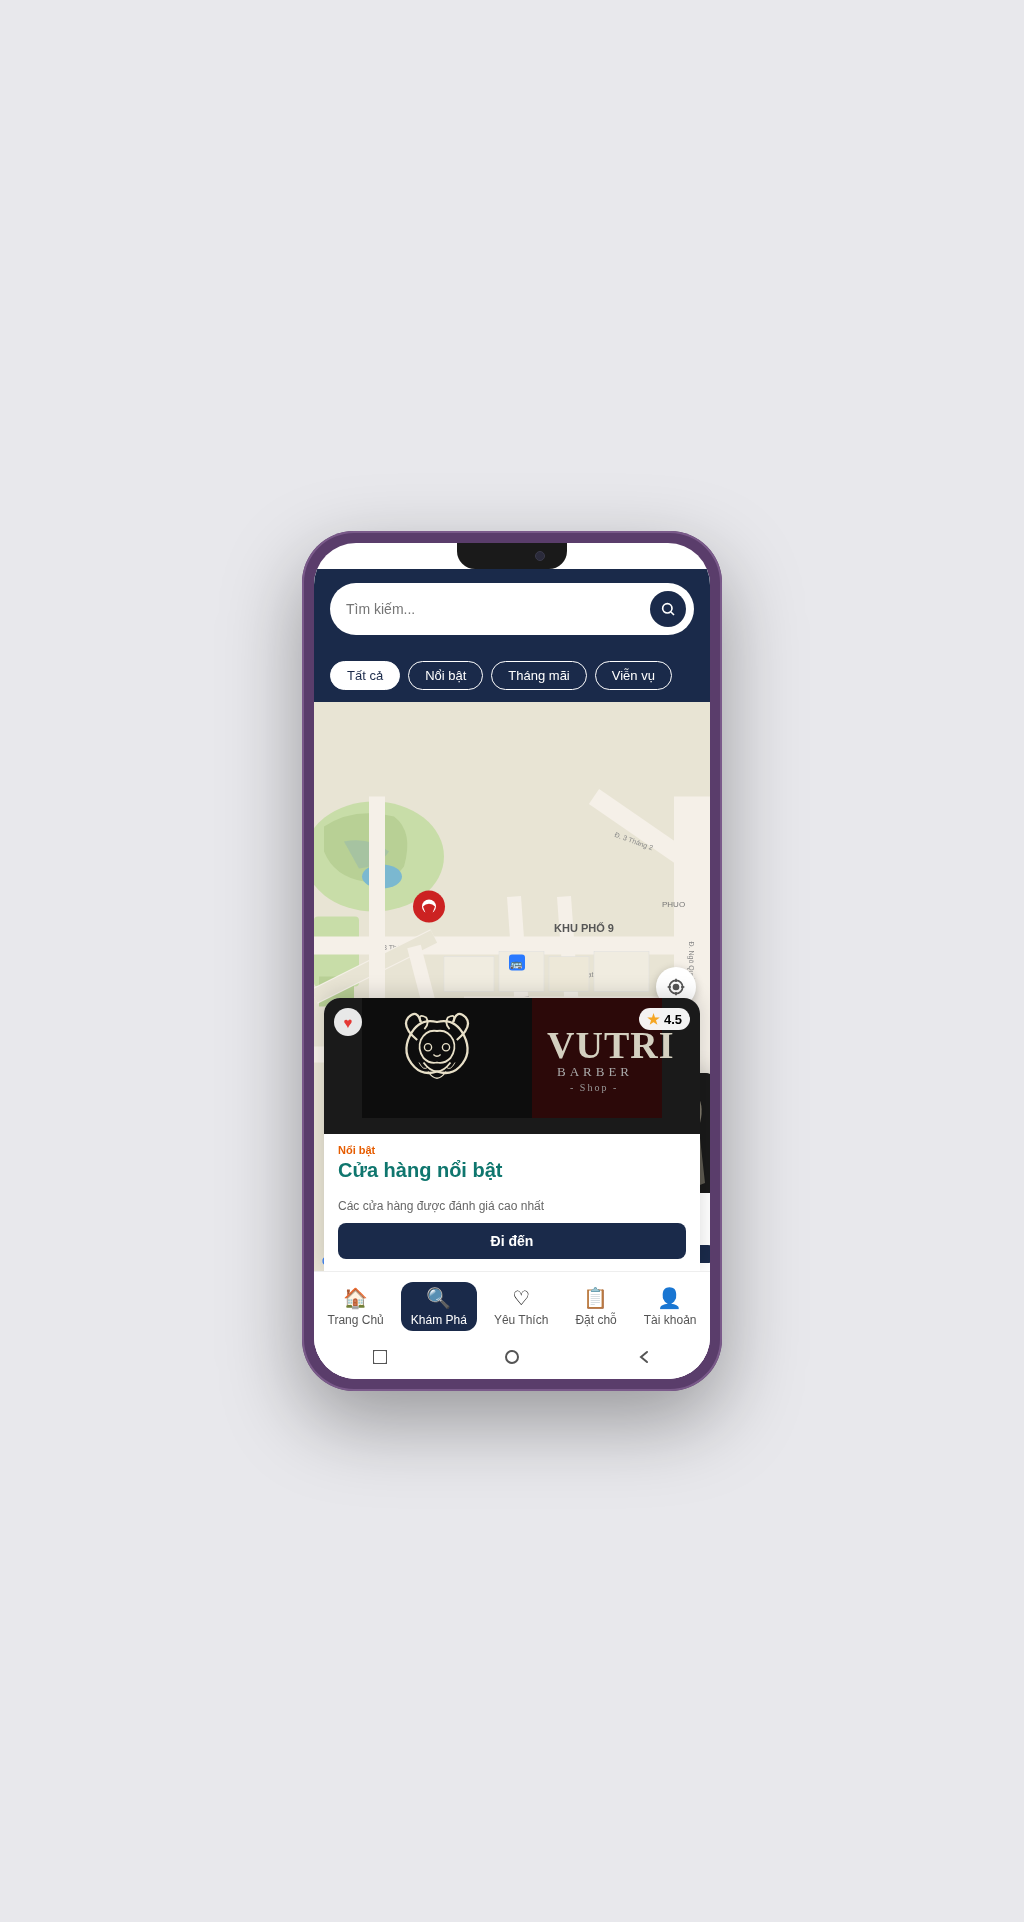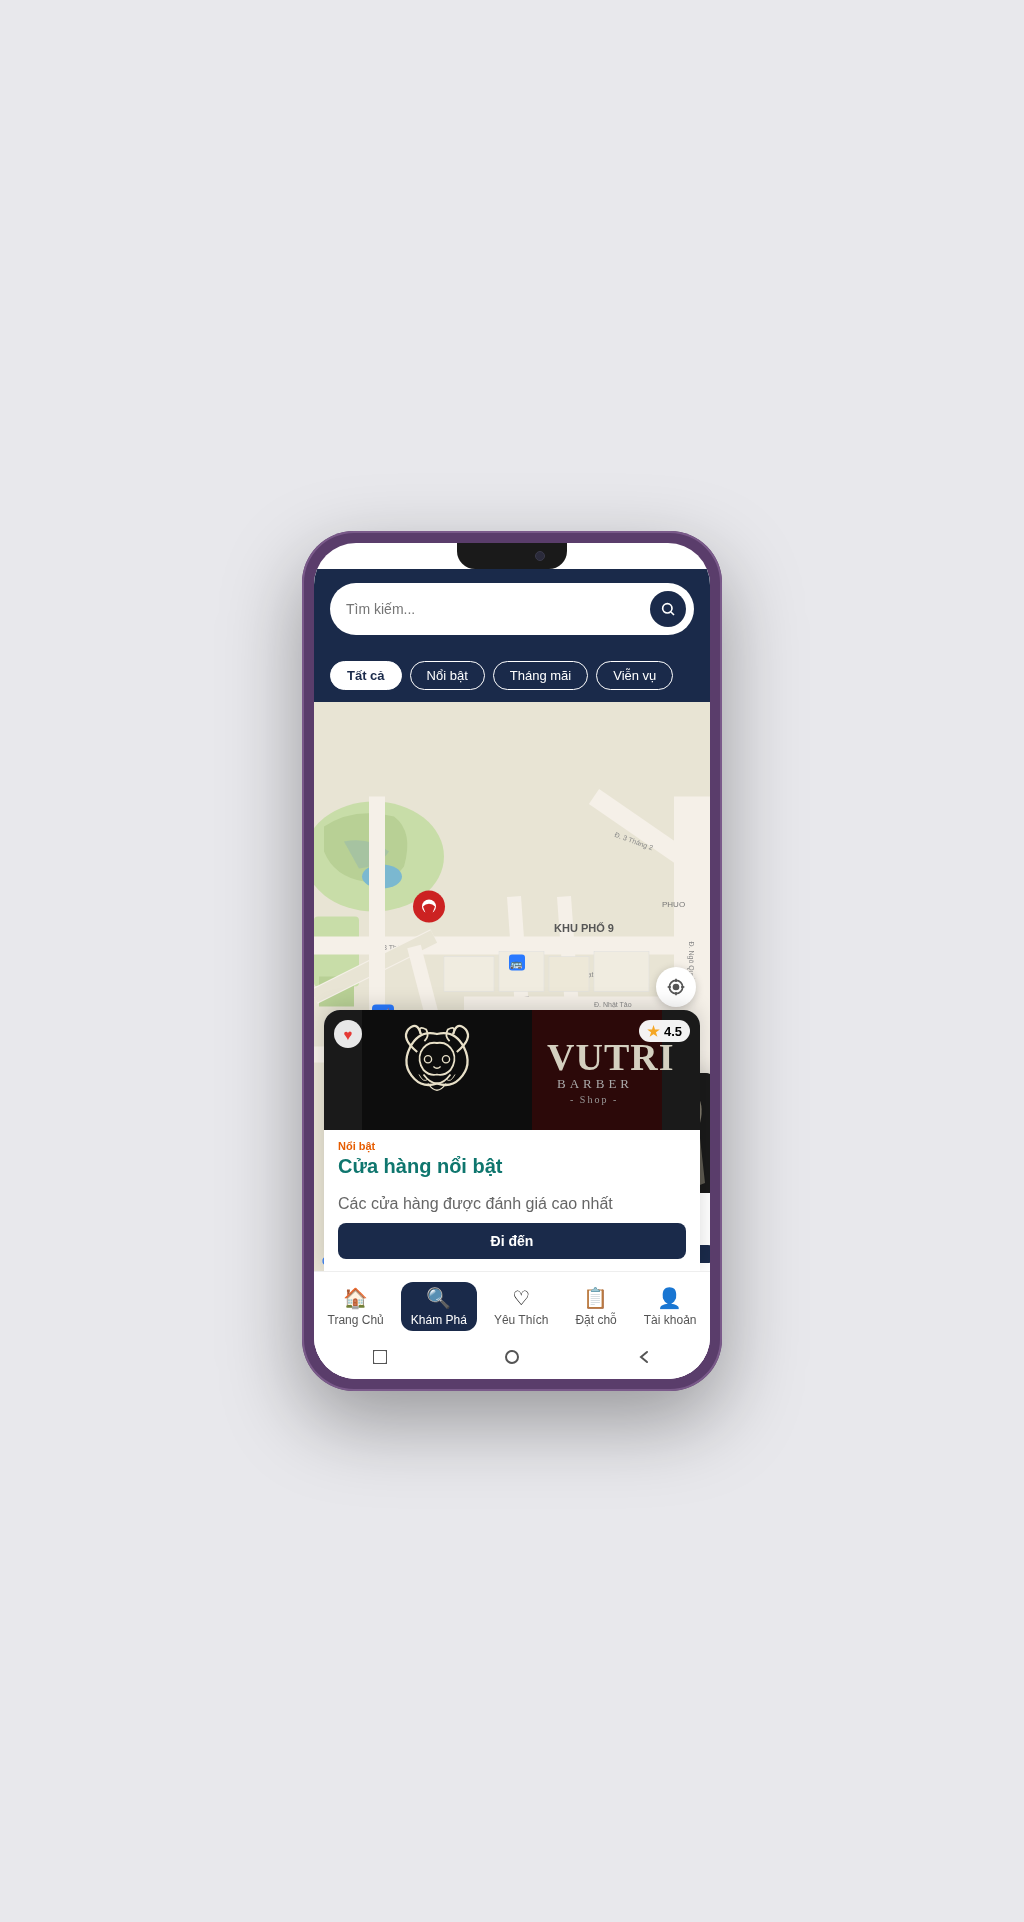--- a/index.html
+++ b/index.html
@@ -114,21 +114,21 @@
       color: #fff;
       font-size: 13px;
       font-weight: 500;
       white-space: nowrap;
       cursor: pointer;
       background: transparent;
     }
     .filter-tab.active {
       background: #fff;
       color: #1a2a4a;
-      font-weight: 700;
+      font-weight: 400;
     }
 
     
     .map-area {
       flex: 1;
       position: relative;
       overflow: hidden;
       background: #e8e4d4;
       min-height: 0;
     }
@@ -169,21 +169,21 @@
       left: 10px;
       right: 10px;
       background: #fff;
       border-radius: 16px 16px 0 0;
       box-shadow: 0 -4px 20px rgba(0,0,0,0.15);
       z-index: 20;
       overflow: hidden;
     }
     .card-image-wrap {
       position: relative;
-      height: 120px;
+      height: 136px;
       background: #1a1a1a;
       overflow: hidden;
     }
     .heart-badge {
       position: absolute;
       top: 10px;
       left: 10px;
       width: 28px;
       height: 28px;
       background: rgba(255,255,255,0.9);
@@ -216,21 +216,21 @@
       font-weight: 600;
       margin-bottom: 3px;
     }
     .card-title {
       font-size: 20px;
       font-weight: 700;
       color: #0f766e;
       margin-bottom: 17px;
     }
     .card-desc {
-      font-size: 16px;
+      font-size: 12px;
       color: #666;
       margin-bottom: 10px;
     }
     .card-btn {
       width: 100%;
       background: #1a2a4a;
       color: #fff;
       border: none;
       border-radius: 8px;
       padding: 10px;

